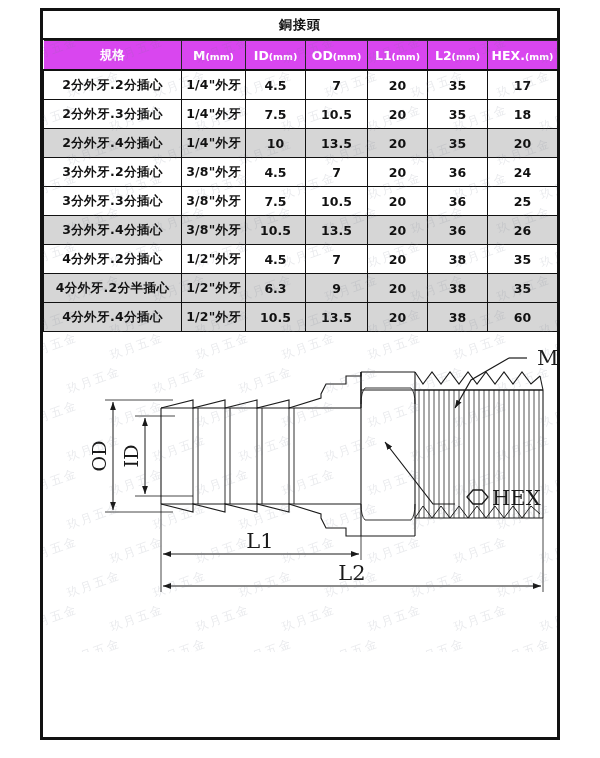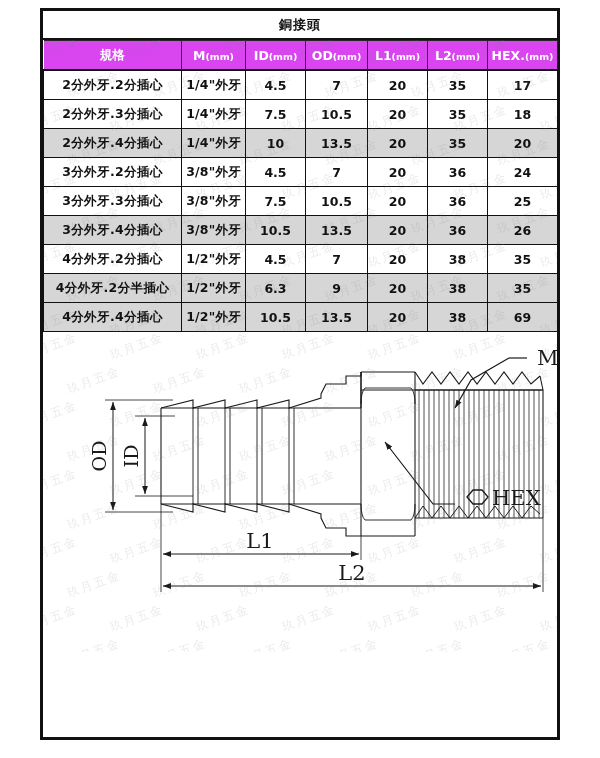--- a/index.html
+++ b/index.html
@@ -342,21 +342,21 @@
             <td class="num">38</td>
             <td class="num">35</td>
           </tr>
           <tr class="shade">
             <td class="spec-name">4分外牙.4分插心</td>
             <td class="thread">1/2"外牙</td>
             <td class="num">10.5</td>
             <td class="num">13.5</td>
             <td class="num">20</td>
             <td class="num">38</td>
-            <td class="num">69</td>
+            <td class="num">60</td>
           </tr>
         </tbody>
     </table>
   </div>
 
   <div id="diagram-area">
     <div class="wm-layer" id="wm-diagram">
         <span class="wm" style="left: -20px; top: 6px;">玖月五金</span>
         <span class="wm" style="left: 66px; top: 6px;">玖月五金</span>
         <span class="wm" style="left: 152px; top: 6px;">玖月五金</span>

